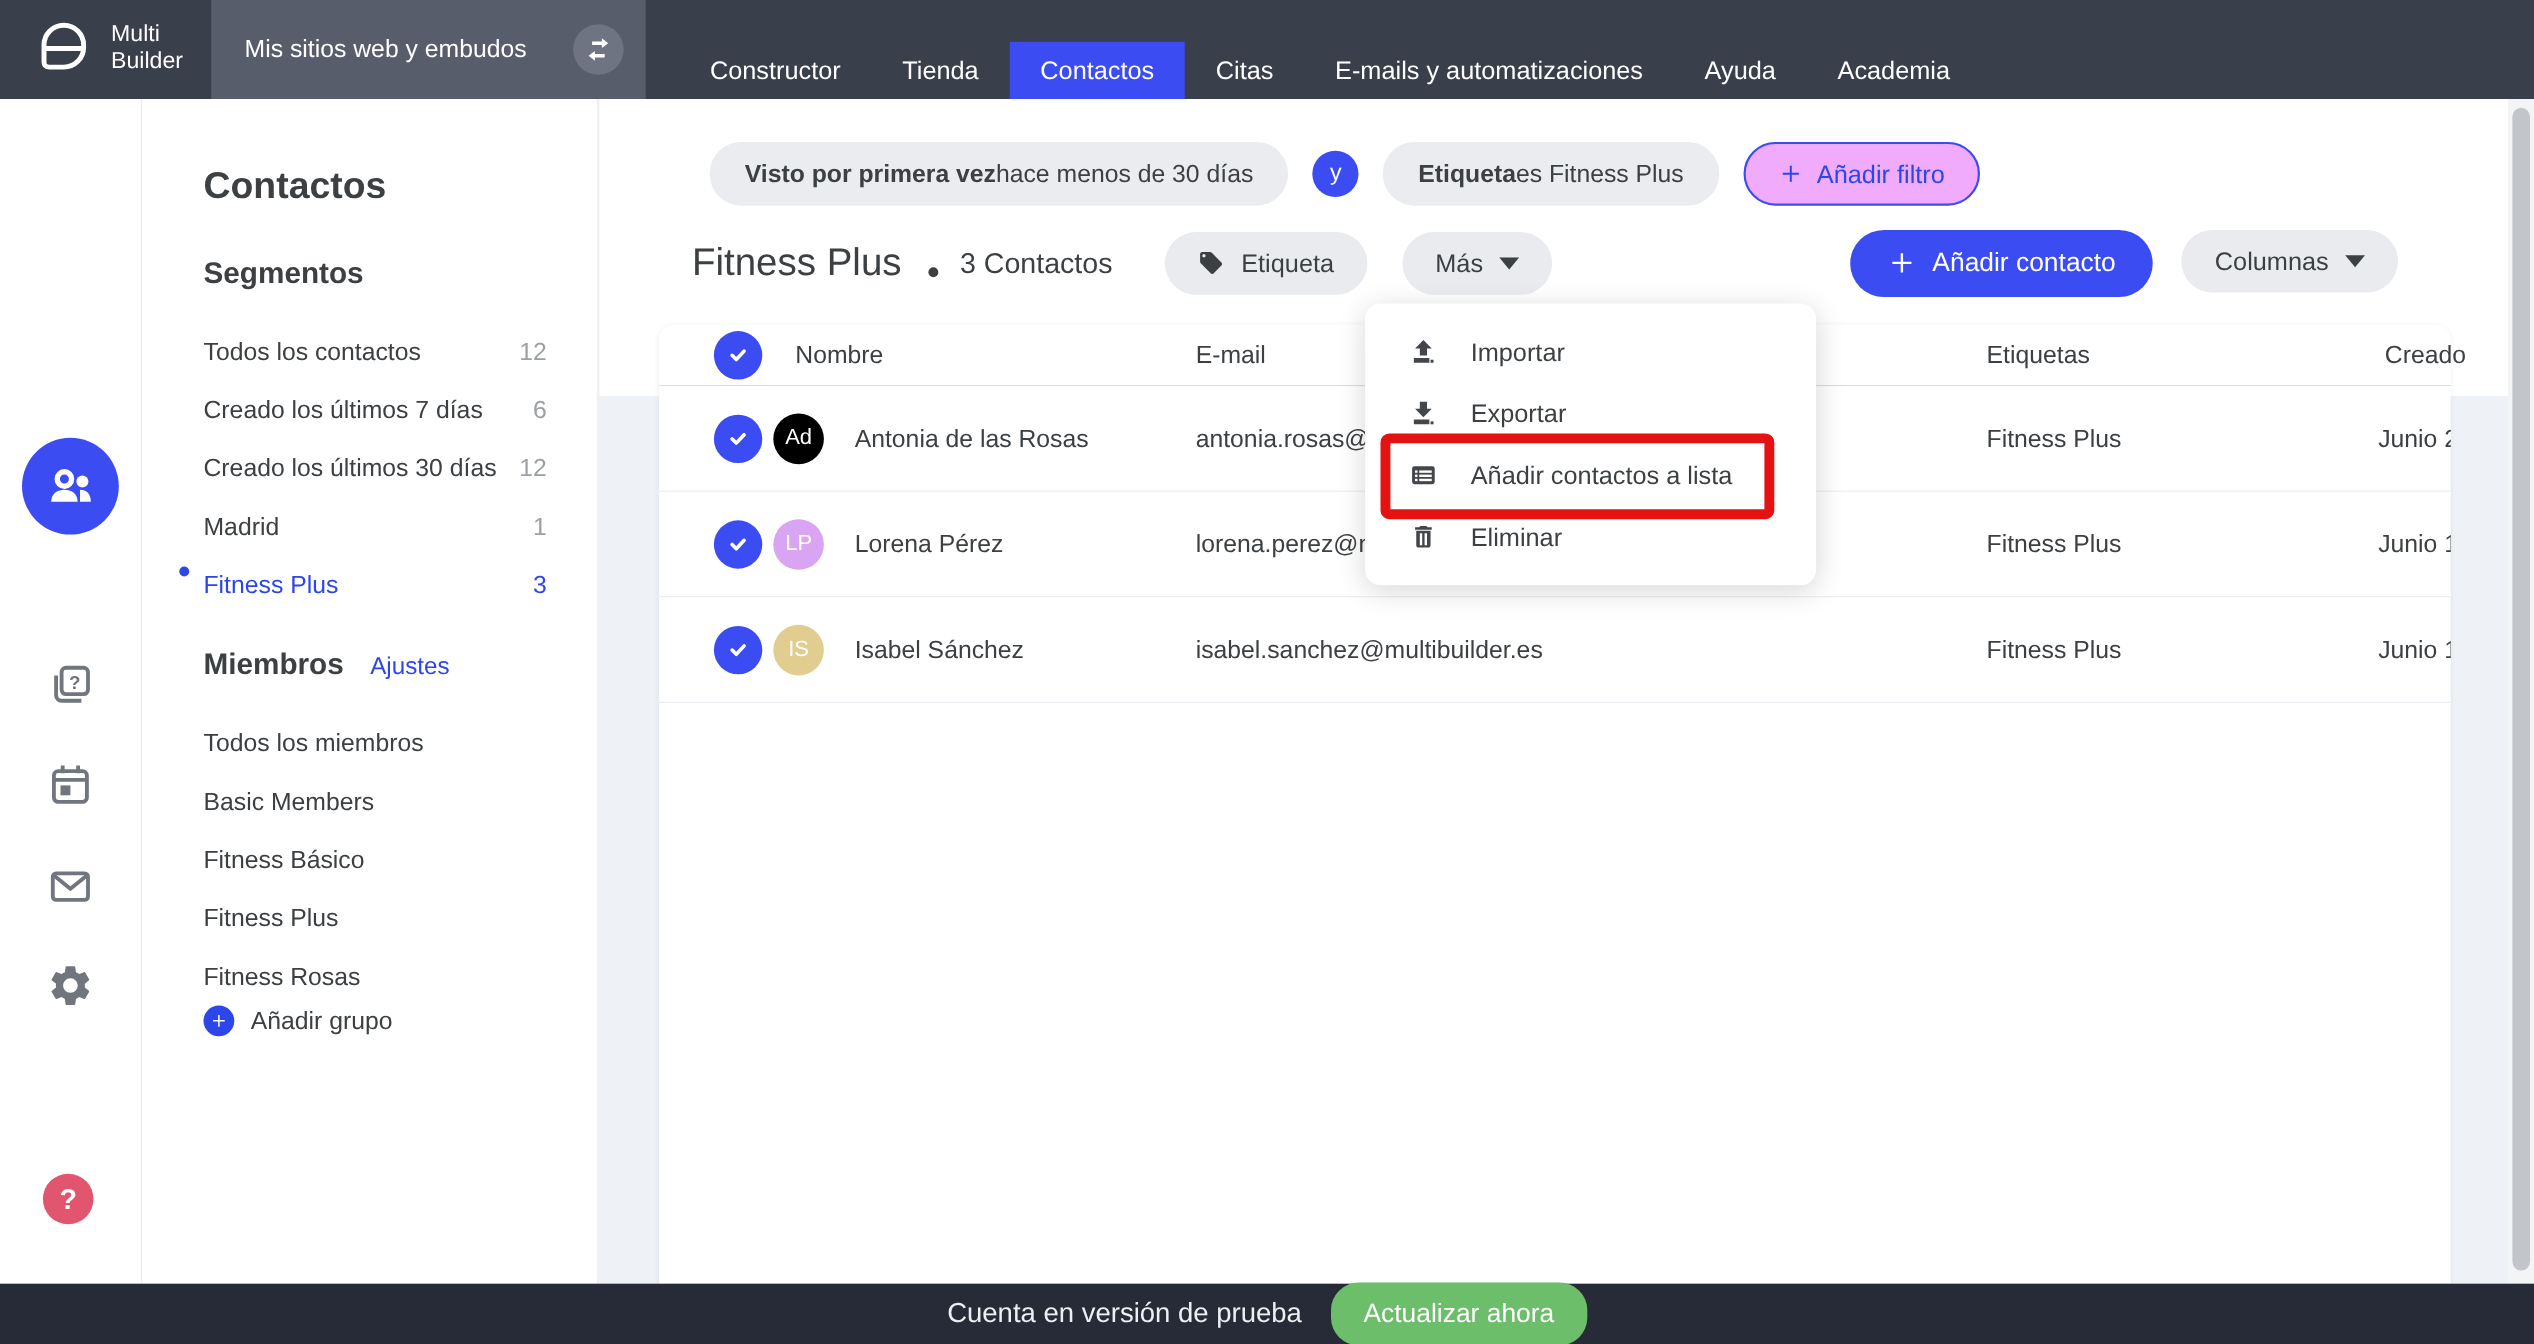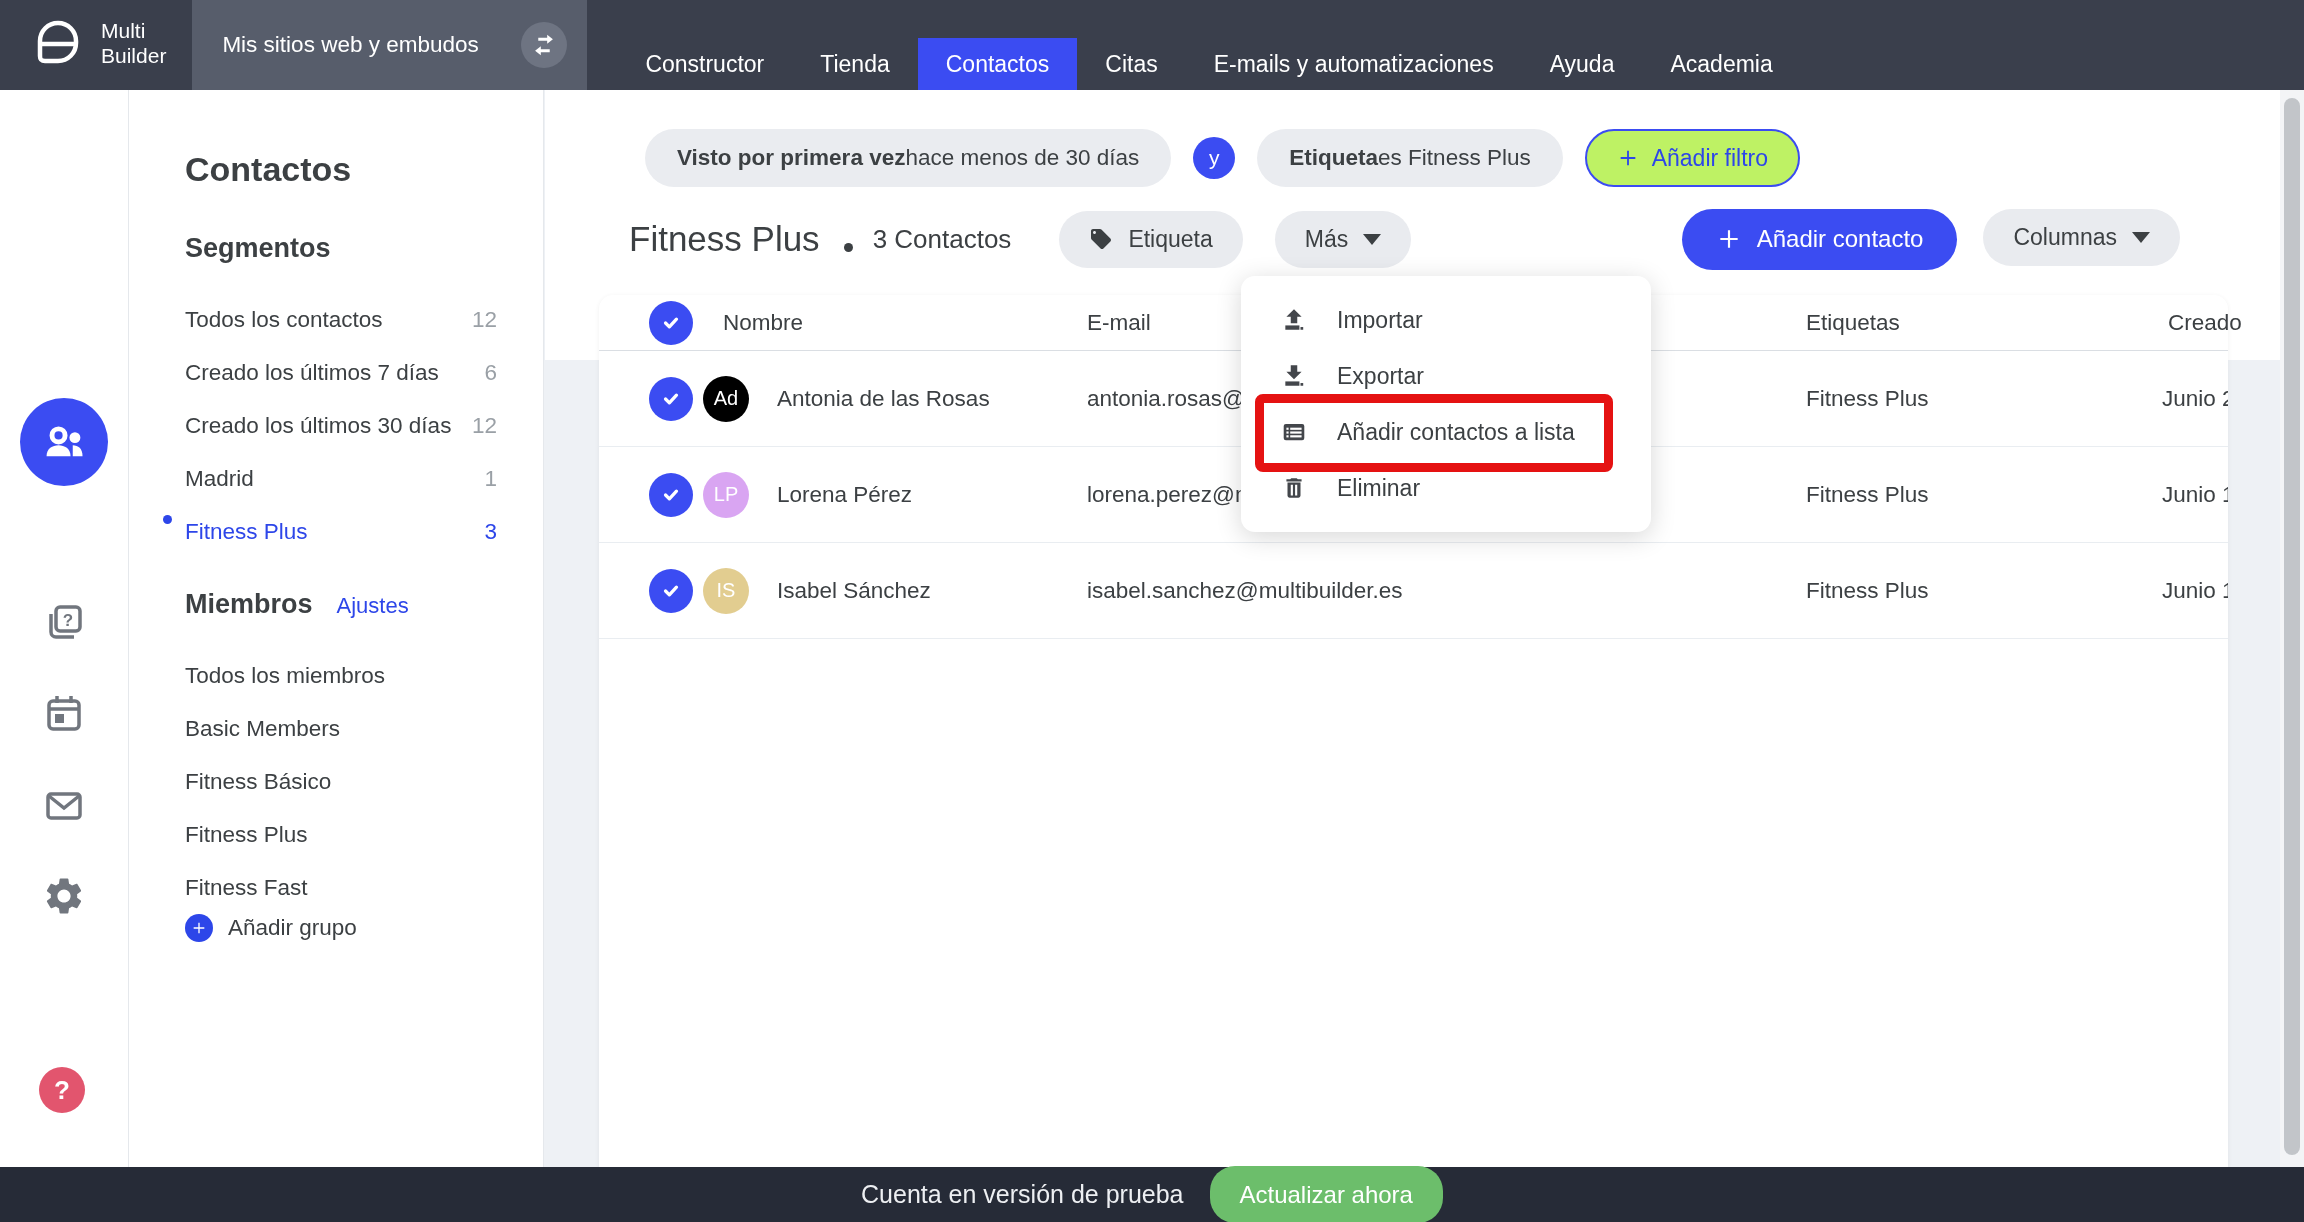--- a/index.html
+++ b/index.html
@@ -36,21 +36,21 @@
   .active-dot{position:absolute;left:34px;top:23px;width:9px;height:9px;border-radius:50%;background:#2D46E9;}
   .add-group{display:flex;align-items:center;gap:15px;height:53px;padding-left:56px;font-size:22.5px;color:#3C4043;cursor:pointer;}
   .plus-circle{width:28px;height:28px;border-radius:50%;background:#2D46E9;display:flex;align-items:center;justify-content:center;}
   
   .main{position:absolute;left:545px;top:90px;right:0;bottom:0;}
   .band{position:absolute;top:0;left:0;right:0;height:270px;background:#fff;}
   .filter-row{position:absolute;top:38px;left:100px;height:60px;display:flex;align-items:center;gap:22px;}
   .pill{background:#EAECF0;border-radius:30px;height:58px;display:flex;align-items:center;padding:0 32px;font-size:22.5px;color:#3C4043;cursor:pointer;white-space:nowrap;}
   .pill b{font-weight:700;}
   .connector{width:42px;height:42px;border-radius:50%;background:#3B4CF2;color:#fff;font-size:21px;display:flex;align-items:center;justify-content:center;}
-  .add-filter{height:54px;border:2px solid #3B4CF2;background:#bef264;color:#2D46E9;border-radius:30px;display:flex;align-items:center;gap:13px;padding:0 30px;font-size:23px;cursor:pointer;}
+  .add-filter{height:54px;border:2px solid #3B4CF2;background:#f0abfc;color:#2D46E9;border-radius:30px;display:flex;align-items:center;gap:13px;padding:0 30px;font-size:23px;cursor:pointer;}
   .toolbar{position:absolute;top:116px;left:84px;right:124px;height:66px;display:flex;align-items:center;}
   .page-title{font-size:35px;font-weight:500;color:#3C4043;}
   .title-dot{width:9px;height:9px;border-radius:50%;background:#3C4043;margin:16px 0 0 24px;}
   .contact-count{font-size:26px;color:#3C4043;margin-left:20px;}
   .btn-gray{background:#E9EBEF;border-radius:29px;height:57px;display:flex;align-items:center;gap:15px;padding:0 30px;font-size:23px;color:#3C4043;cursor:pointer;white-space:nowrap;}
   .btn-etiqueta{margin-left:48px;}
   .btn-mas{margin-left:32px;}
   .caret{width:0;height:0;border-left:9px solid transparent;border-right:9px solid transparent;border-top:11px solid #3C4043;}
   .right-group{margin-left:auto;display:flex;gap:26px;}
   .btn-primary{background:#3B4CF2;color:#fff;border-radius:31px;height:61px;display:flex;align-items:center;gap:15px;padding:0 34px;font-size:24px;cursor:pointer;white-space:nowrap;}
@@ -185,21 +185,21 @@
     <li class="sb-item">
         <span>Basic Members</span>
       </li>
     <li class="sb-item">
         <span>Fitness Básico</span>
       </li>
     <li class="sb-item">
         <span>Fitness Plus</span>
       </li>
     <li class="sb-item">
-        <span>Fitness Fast</span>
+        <span>Fitness Rosas</span>
       </li>
   </ul>
   <div class="add-group">
     <span class="plus-circle">
       <svg width="16" height="16" viewBox="0 0 24 24">
           <path d="M11 4h2v7h7v2h-7v7h-2v-7H4v-2h7z" fill="#fff"></path>
         </svg>
     </span>
     <span>Añadir grupo</span>
   </div>

